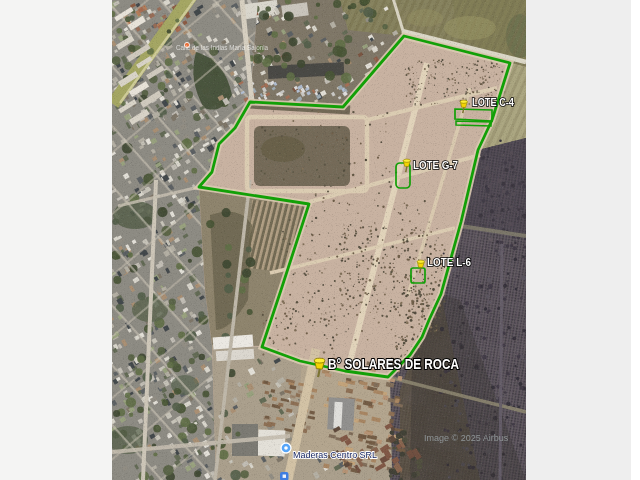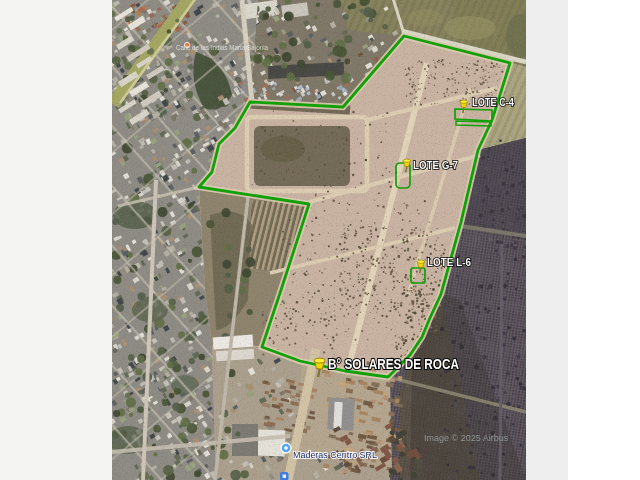--- a/index.html
+++ b/index.html
@@ -1,15 +1,15 @@
 <!DOCTYPE html>
 <html><head><meta charset="utf-8"><title>map</title>
 <style>
 html,body{margin:0;padding:0;background:#fff;}
-#stage{position:relative;width:568px;height:480px;overflow:hidden;font-family:"Liberation Sans",sans-serif;}
+#stage{position:relative;width:631px;height:480px;overflow:hidden;font-family:"Liberation Sans",sans-serif;}
 text{font-family:"Liberation Sans",sans-serif;}
 </style></head>
 <body>
 <div id="stage">
 <svg xmlns="http://www.w3.org/2000/svg" width="640" height="480" viewBox="0 0 640 480">
 <defs>
 <clipPath id="sat">
           <rect x="112" y="0" width="414" height="480"></rect>
         </clipPath>
 <clipPath id="clipW">

